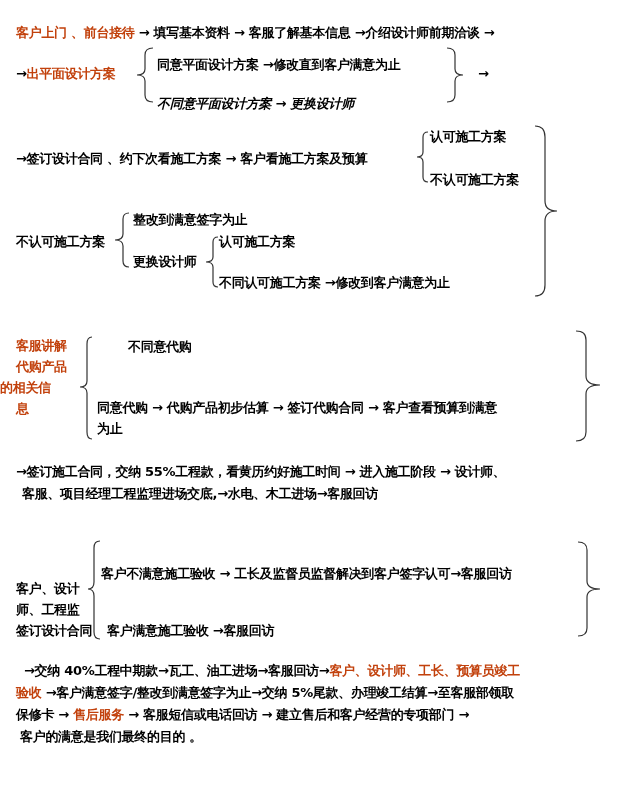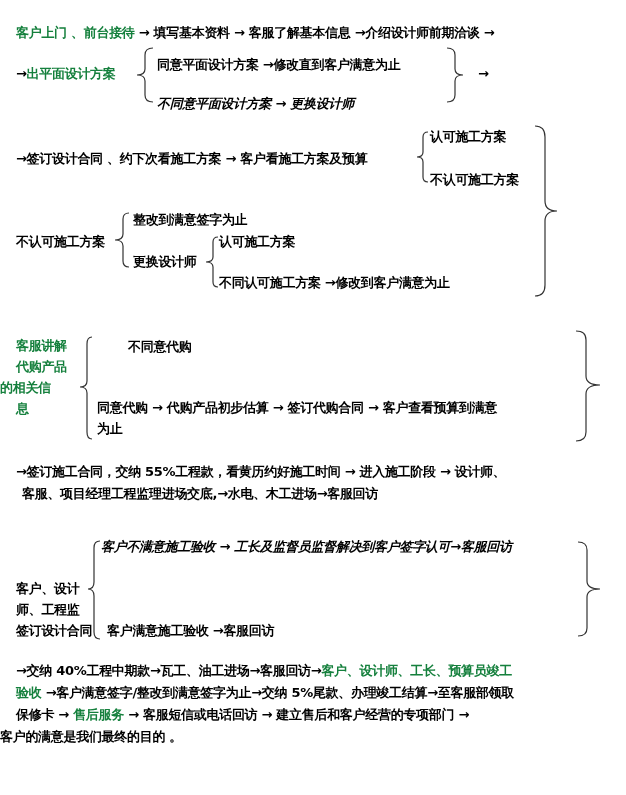--- a/index.html
+++ b/index.html
@@ -1,19 +1,19 @@
 <!DOCTYPE html>
 <html><head>
 <meta charset="utf-8">
 <style>
   html, body { margin:0; padding:0; background:#ffffff; }
   body { width:626px; height:795px; position:relative; overflow:hidden;
          font-family:"DejaVu Sans", "Liberation Sans", sans-serif; font-size:13px; font-weight:bold; color:#000; }
   .t { position:absolute; white-space:nowrap; line-height:16px; letter-spacing:-0.3px; }
-  .blue { color:#15803d; }
+  .blue { color:#c2410c; }
   .brace { position:absolute; }
   .brace svg { display:block; overflow:visible; }
   .brace path { fill:none; stroke:#333; stroke-width:1.2; }
 </style>
 </head>
 <body>
 
 <div class="t" style="left:16px;top:25px;"><span class="blue">客户上门 、前台接待</span><span> → 填写基本资料 → 客服了解基本信息 →介绍设计师前期洽谈 →</span></div>
 <div class="t" style="left:16px;top:66px;"><span>→</span><span class="blue">出平面设计方案</span></div>
 <div class="brace" style="left:133px;top:47px;">
@@ -82,24 +82,24 @@
 <div class="t" style="left:16px;top:486px;margin-left:6px;">客服、项目经理工程监理进场交底,→水电、木工进场→客服回访</div>
 
 <div class="t" style="left:16px;top:581px;">客户、设计</div>
 <div class="t" style="left:16px;top:602px;">师、工程监</div>
 <div class="t" style="left:16px;top:623px;">签订设计合同</div>
 <div class="brace" style="left:86px;top:540px;">
     <svg width="16" height="100">
       <path d="M14 1 Q8 1 8 8 L8 42 Q8 49 2 49 Q8 49 8 56 L8 92 Q8 99 14 99"></path>
     </svg>
   </div>
-<div class="t" style="left:101px;top:539px;font-style:italic;">客户不满意施工验收 → 工长及监督员监督解决到客户签字认可→客服回访</div>
+<div class="t" style="left:101px;top:566px;">客户不满意施工验收 → 工长及监督员监督解决到客户签字认可→客服回访</div>
 <div class="t" style="left:107px;top:623px;">客户满意施工验收 →客服回访</div>
 <div class="brace" style="left:576px;top:541px;">
     <svg width="28" height="96">
       <path d="M2 1 Q11 1 11 9 L11 40 Q11 48 24 48 Q11 48 11 56 L11 87 Q11 95 2 95"></path>
     </svg>
   </div>
 
-<div class="t" style="left:16px;top:663px;"><span>→交纳 40%工程中期款→瓦工、油工进场→客服回访→</span><span class="blue">客户、设计师、工长、预算员竣工</span></div>
+<div class="t" style="left:24px;top:663px;"><span>→交纳 40%工程中期款→瓦工、油工进场→客服回访→</span><span class="blue">客户、设计师、工长、预算员竣工</span></div>
 <div class="t" style="left:16px;top:685px;"><span class="blue">验收</span><span> →客户满意签字/整改到满意签字为止→交纳 5%尾款、办理竣工结算→至客服部领取</span></div>
 <div class="t" style="left:16px;top:707px;"><span>保修卡 → </span><span class="blue">售后服务</span><span> →   客服短信或电话回访  → 建立售后和客户经营的专项部门  →</span></div>
-<div class="t" style="left:0;top:729px;text-align:right;">客户的满意是我们最终的目的 。</div>
+<div class="t" style="left:20px;top:729px;text-align:right;">客户的满意是我们最终的目的 。</div>
 
 </body></html>

